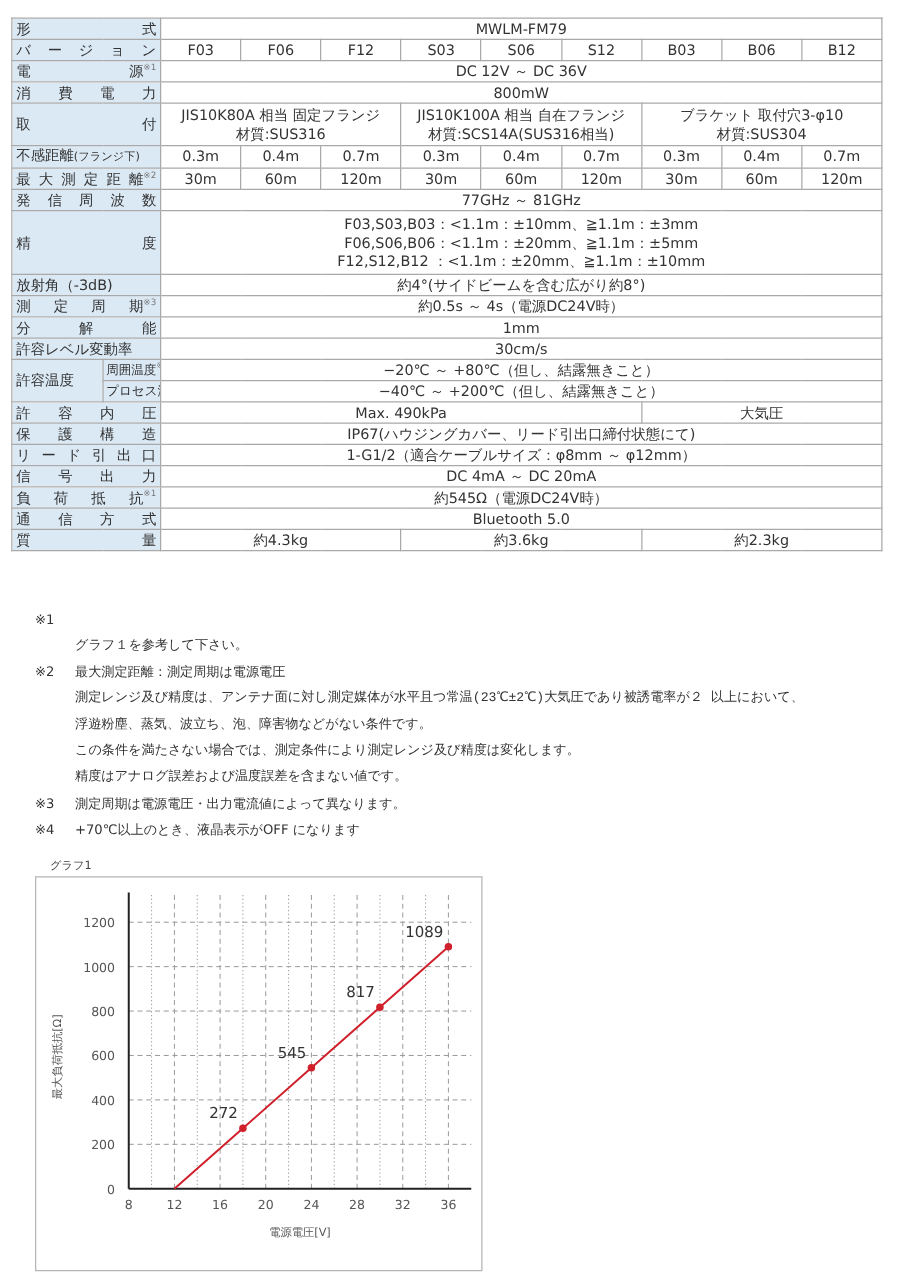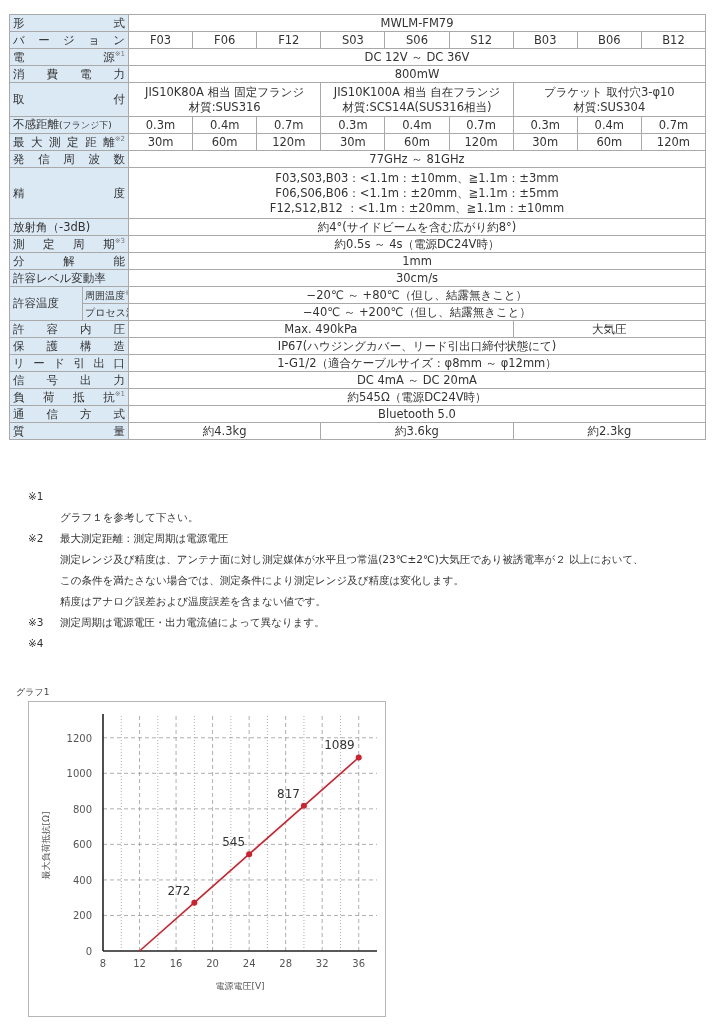--- a/index.html
+++ b/index.html
@@ -9,22 +9,22 @@
   table.spec td.lbl{background:#dbe9f5;text-align:left;letter-spacing:0;padding:0 3px;}
   table.spec td.sub{background:#dbe9f5;font-size:10px;text-align:left;padding:0 2px;}
   .lbl .spread{display:flex;justify-content:space-between;}
   sup,.sup{font-size:7px;color:#777;vertical-align:super;line-height:0;}
   .small{font-size:9px;}
   .tall2{height:33px !important;}
   .tall3{height:50px !important;}
   .notes{position:absolute;left:28px;top:486px;width:680px;font-size:10.5px;color:#333;line-height:21px;}
   .note-row{display:flex;}
   .note-mark{width:32px;flex:none;}
-  .note-indent{padding-left:32px;}
-  .graph-title{position:absolute;left:16px;top:686px;font-size:9px;color:#444;}
+  .note-indent{padding-left:32px;font-family:Liberation Mono, monospace;}
+  .graph-title{position:absolute;left:40px;top:686px;font-size:9px;color:#444;}
   .graph-box{position:absolute;left:28px;top:701px;width:358px;height:316px;border:1px solid #b5b5b5;box-sizing:border-box;}
   svg text{font-family:"DejaVu Sans","Liberation Sans",sans-serif;}
 </style>
 </head>
 <body>
 
 <table class="spec">
   <colgroup>
     <col style="width:73px">
       <col style="width:46px">
@@ -290,28 +290,30 @@
 <div class="notes">
   <div class="note-row">
     <span class="note-mark">※1</span>
   </div>
   <div class="note-indent">グラフ１を参考して下さい。</div>
   <div class="note-row">
     <span class="note-mark">※2</span>
     <span>最大測定距離：測定周期は電源電圧</span>
   </div>
   <div class="note-indent">測定レンジ及び精度は、アンテナ面に対し測定媒体が水平且つ常温(23℃±2℃)大気圧であり被誘電率が２ 以上において、</div>
+  <div class="note-indent">浮遊粉塵、蒸気、波立ち、泡、障害物などがない条件です。</div>
   <div class="note-indent">この条件を満たさない場合では、測定条件により測定レンジ及び精度は変化します。</div>
   <div class="note-indent">精度はアナログ誤差および温度誤差を含まない値です。</div>
   <div class="note-row">
     <span class="note-mark">※3</span>
     <span>測定周期は電源電圧・出力電流値によって異なります。</span>
   </div>
   <div class="note-row">
     <span class="note-mark">※4</span>
+    <span>+70℃以上のとき、液晶表示がOFF になります</span>
   </div>
 </div>
 
 <div class="graph-title">グラフ1</div>
 <div class="graph-box">
   <svg id="chart" width="356" height="314" xmlns="http://www.w3.org/2000/svg">
       <line x1="92.26666666666667" x2="92.26666666666667" y1="14" y2="249" stroke="#9a9a9a" stroke-width="0.8" stroke-dasharray="1,2"></line>
       <line x1="110.53333333333333" x2="110.53333333333333" y1="14" y2="249" stroke="#9a9a9a" stroke-width="0.8" stroke-dasharray="4,3"></line>
       <line x1="128.8" x2="128.8" y1="14" y2="249" stroke="#9a9a9a" stroke-width="0.8" stroke-dasharray="1,2"></line>
       <line x1="147.06666666666666" x2="147.06666666666666" y1="14" y2="249" stroke="#9a9a9a" stroke-width="0.8" stroke-dasharray="4,3"></line>

